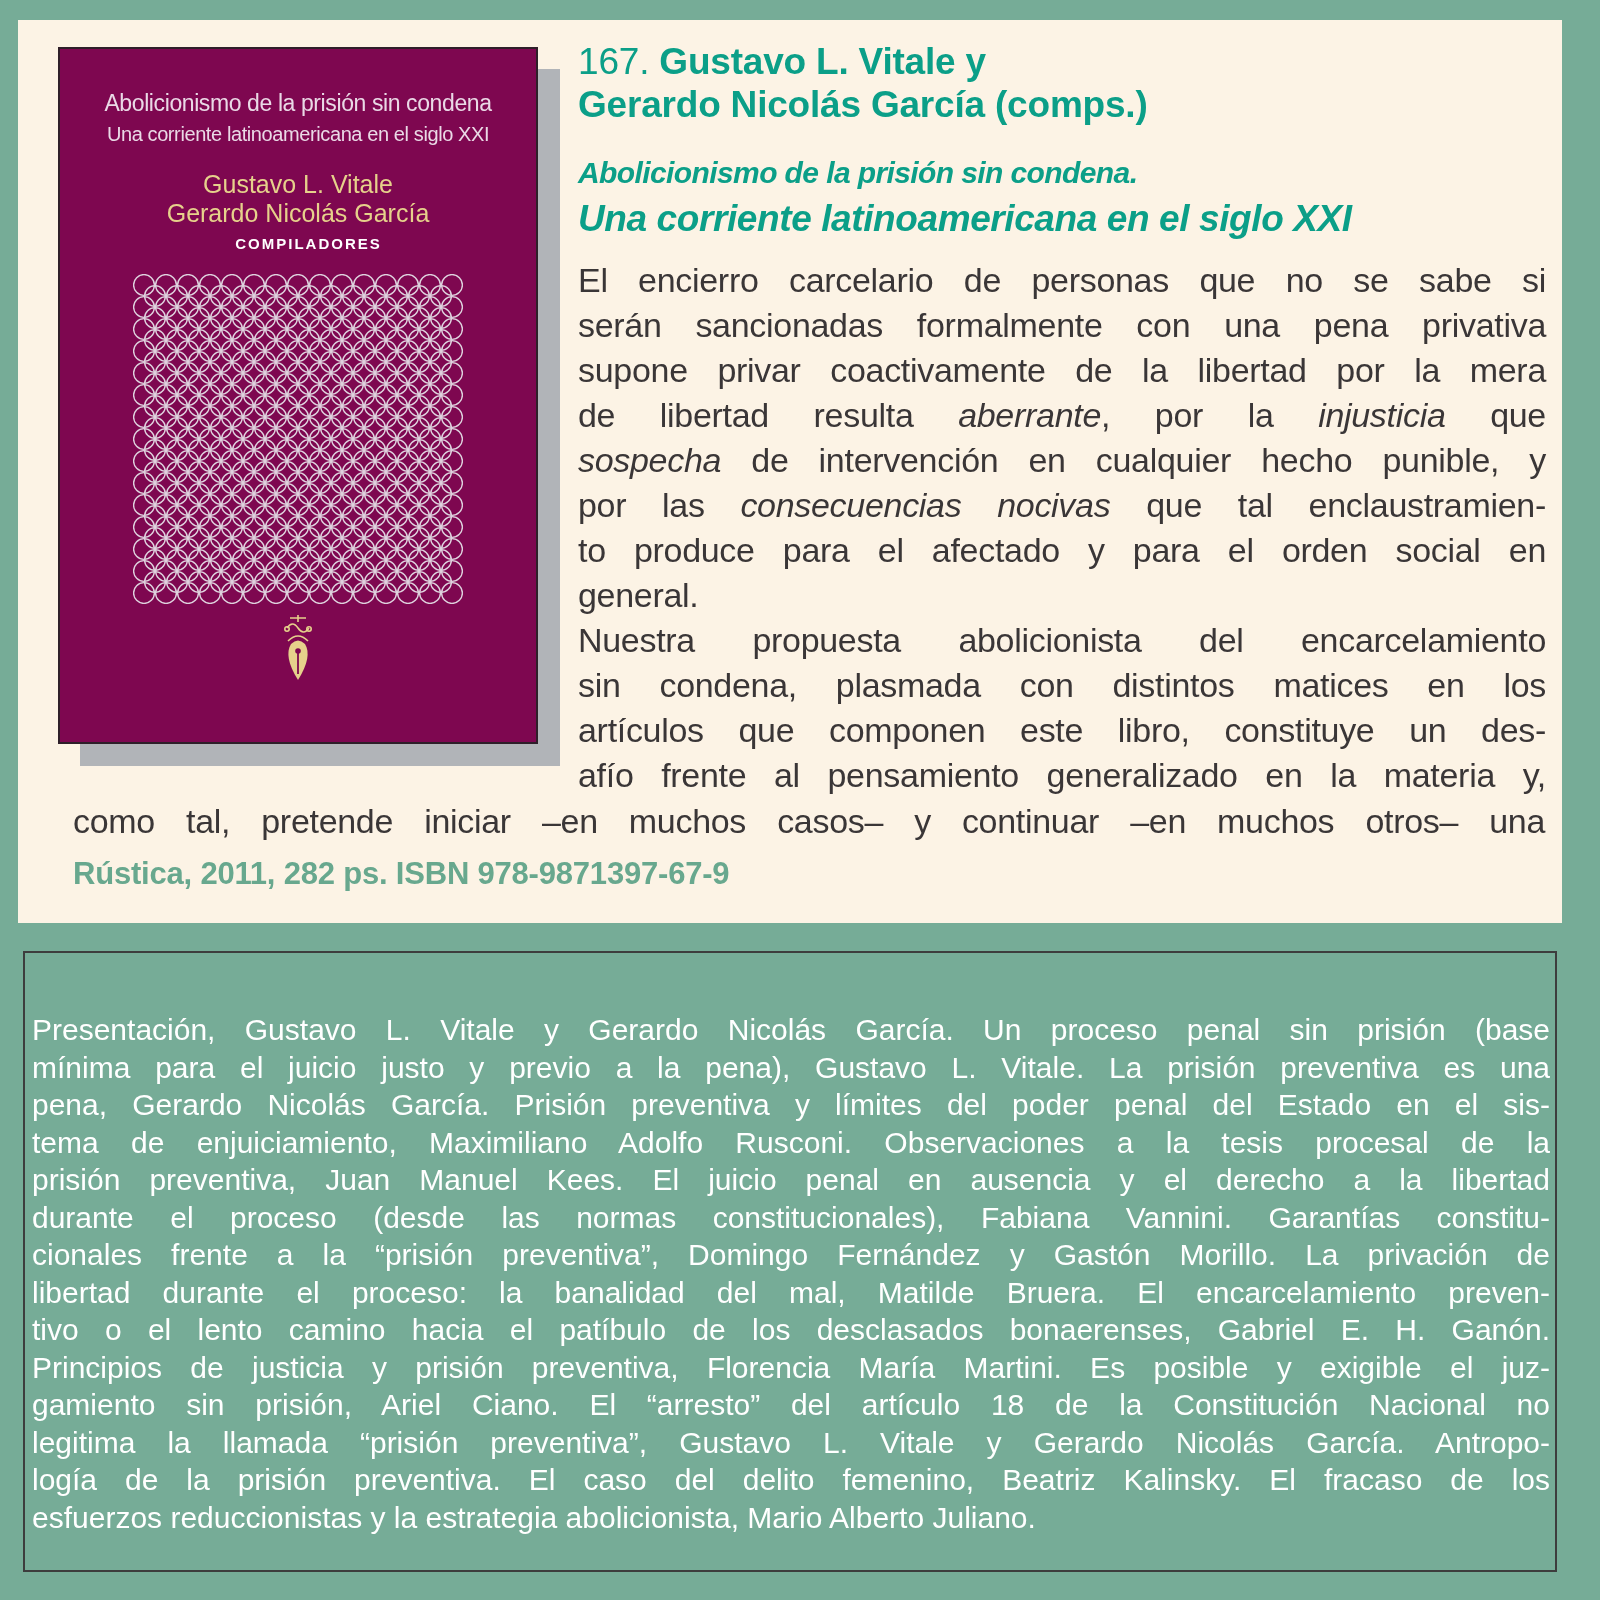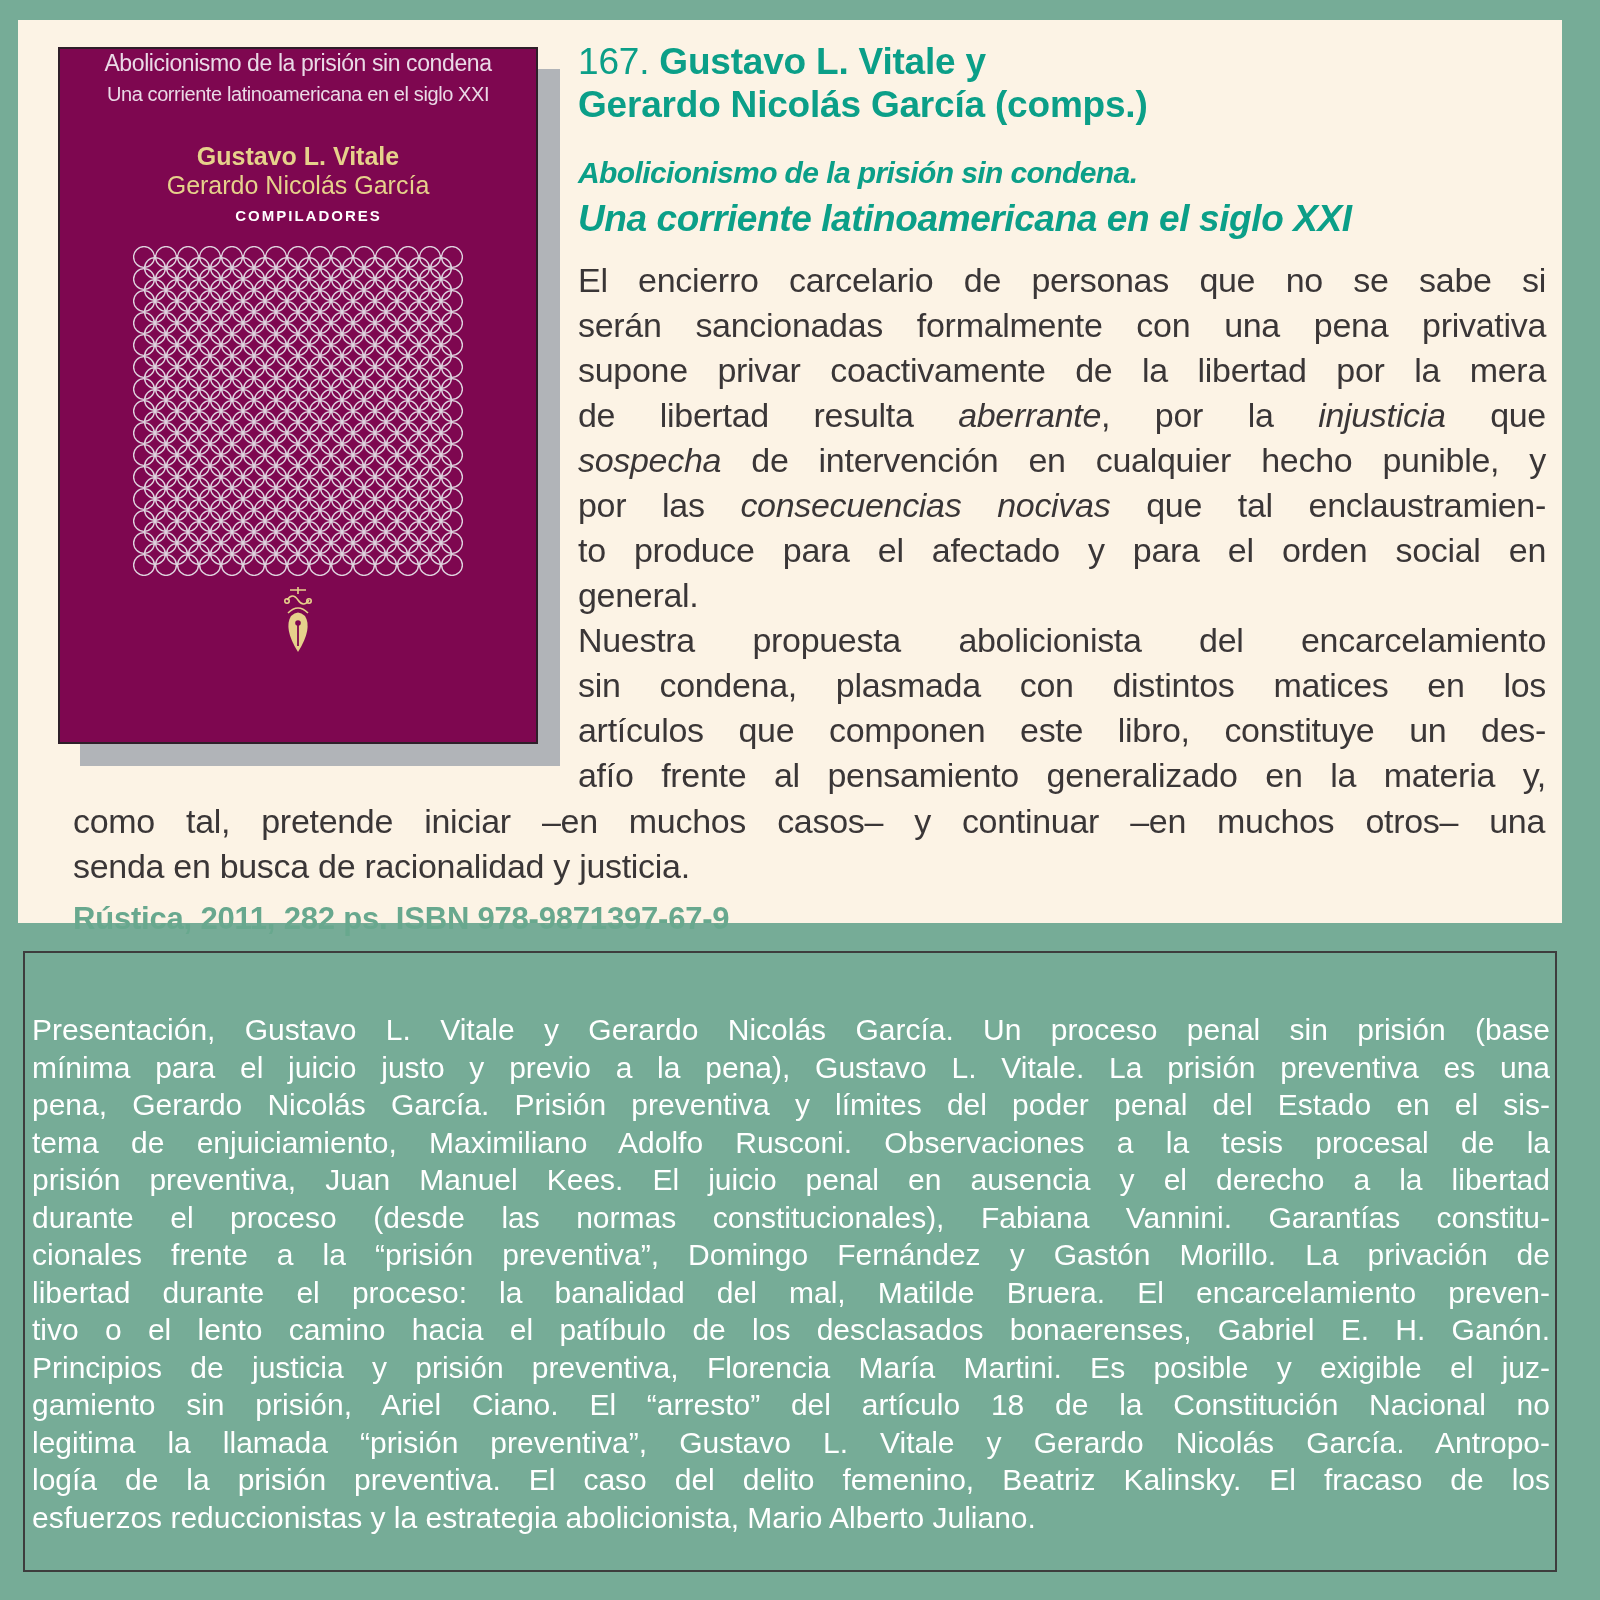--- a/index.html
+++ b/index.html
@@ -18,34 +18,34 @@
 
   
   .cover{
     position:absolute;left:40px;top:27px;width:480px;height:697px;
     background:var(--cover-bg,#7e0750);
     border:2px solid var(--cover-border,#2e1f29);
     box-shadow:22px 22px 0 0 var(--cover-shadow,#b1b4b8);
     box-sizing:border-box;
   }
   .cover-title{
-    text-align:center;
+    margin-top:40px;text-align:center;
     font-size:23px;letter-spacing:-0.4px;line-height:28px;
     color:var(--cover-title-color,#ead9e6);
   }
   .cover-subtitle{
     margin-top:5px;text-align:center;
     font-size:20px;letter-spacing:-0.4px;line-height:24px;
     color:var(--cover-title-color,#ead9e6);
   }
   .cover-author{
     text-align:center;font-size:25px;line-height:29px;
     color:var(--cover-gold,#e6d18b);
   }
-  .cover-author.first{margin-top:36px;font-weight:bold;}
+  .cover-author.first{margin-top:24px;}
   .cover-role{
     margin-top:7px;text-align:center;font-size:15px;font-weight:bold;
     letter-spacing:2px;color:var(--cover-role-color,#ffffff);padding-left:21px;
   }
   .pattern{display:block;margin:22px auto 0;}
   .nib{display:block;margin:10px auto 0;}
 
   
   .entry{position:absolute;left:560px;top:20px;width:968px;}
   .head-line{
@@ -560,21 +560,20 @@
           <div class="desc-line last"><span>general.</span></div>
           <div class="desc-line"><span>Nuestra propuesta abolicionista del encarcelamiento</span></div>
           <div class="desc-line"><span>sin condena, plasmada con distintos matices en los</span></div>
           <div class="desc-line"><span>artículos que componen este libro, constituye un des-</span></div>
           <div class="desc-line"><span>afío frente al pensamiento generalizado en la materia y,</span></div>
         </div>
     </div>
 
     <div class="cont" id="cont">
         <div class="cont-line"><span>como tal, pretende iniciar –en muchos casos– y continuar –en muchos otros– una</span></div>
-        <div class="cont-line last"><span>senda en busca de racionalidad y justicia.</span></div>
         <div class="imprint">Rústica, 2011, 282 ps. ISBN 978-9871397-67-9</div>
       </div>
 
   </div>
 
   <div class="toc-box" id="toc">
       <div class="toc-line"><span>Presentación, Gustavo L. Vitale y Gerardo Nicolás García. Un proceso penal sin prisión (base</span></div>
       <div class="toc-line"><span>mínima para el juicio justo y previo a la pena), Gustavo L. Vitale. La prisión preventiva es una</span></div>
       <div class="toc-line"><span>pena, Gerardo Nicolás García. Prisión preventiva y límites del poder penal del Estado en el sis-</span></div>
       <div class="toc-line"><span>tema de enjuiciamiento, Maximiliano Adolfo Rusconi. Observaciones a la tesis procesal de la</span></div>

